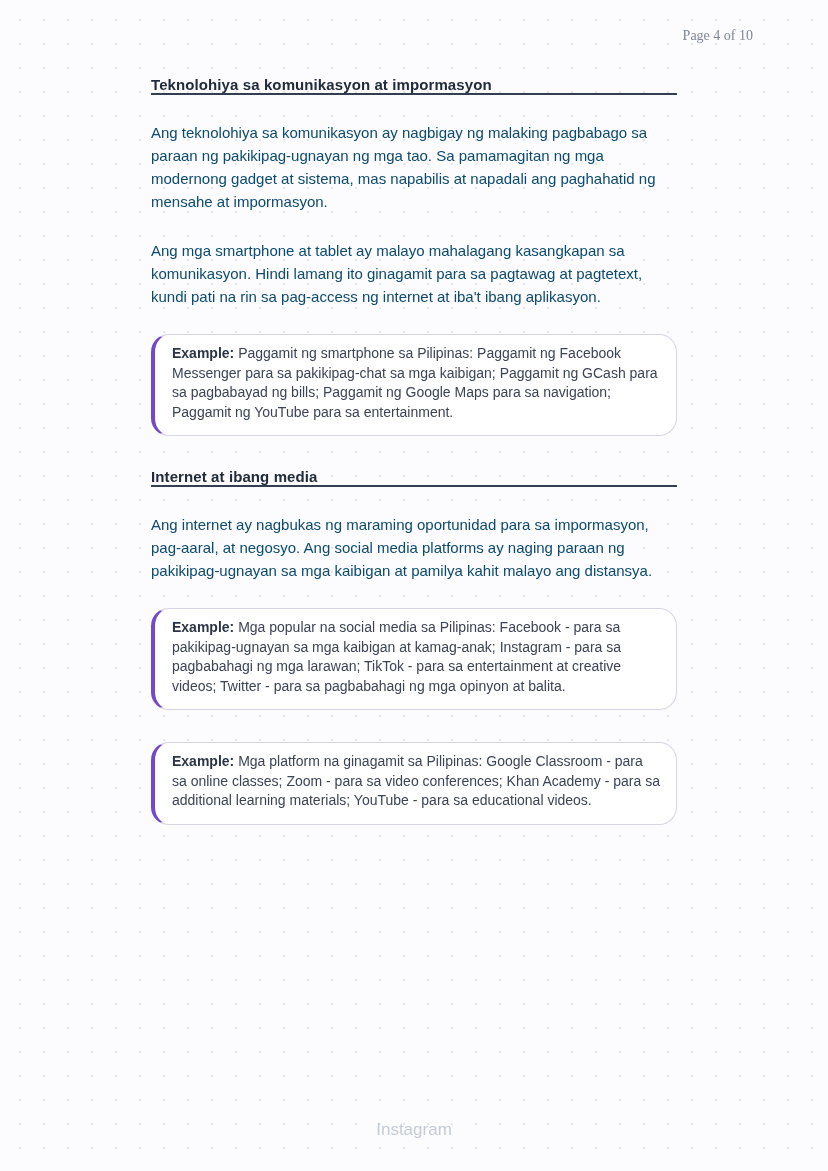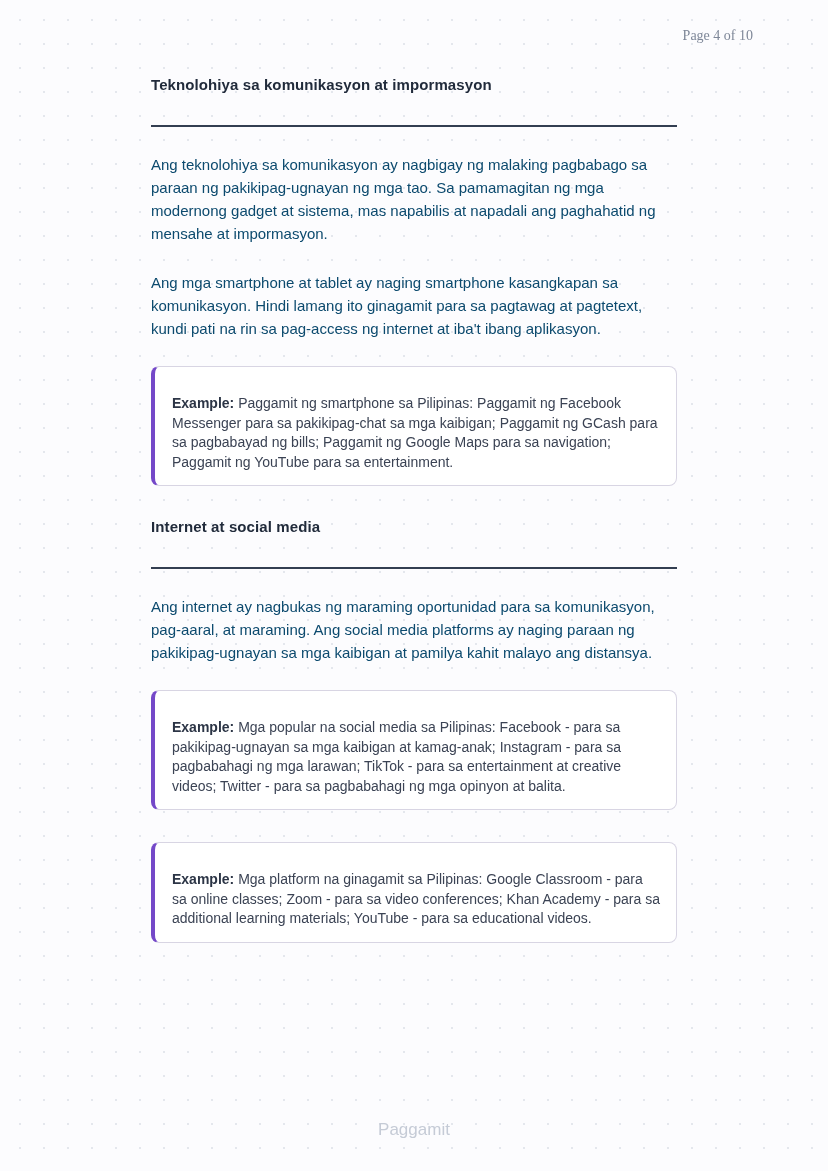--- a/index.html
+++ b/index.html
@@ -28,36 +28,36 @@
     top: 76px;
     left: 151px;
     width: 526px;
   }
   .section { margin: 0; }
   .heading {
     font-size: 15px;
     font-weight: 700;
     color: #212b3b;
     margin: 0 0 0 0;
-    padding-bottom: 32px;
+    padding-bottom: 0;
     border-bottom: 2px solid #333e51;
     letter-spacing: 0.1px;
   }
   .para {
     font-size: 15px;
     line-height: 23px;
     color: #0c4a6e;
     margin: 26px 0 26px 0;
   }
   .example-box {
     background: #ffffff;
     border: 1px solid #d8d5e3;
     border-left: 4px solid #7448c8;
-    border-radius: 8px;
-    padding: 27px 16px 13px 17px;
+    border-radius: 18px;
+    padding: 9px 16px 13px 17px;
     font-size: 14px;
     line-height: 19.5px;
     color: #3b4354;
     margin: 26px 0 32px 0;
   }
   .example-label { font-weight: 700; color: #2c3546; }
   .footer-brand {
     position: absolute;
     bottom: 31px;
     left: 0;
@@ -74,35 +74,35 @@
 <div class="page-number">Page 4 of 10</div>
 
 <div class="content">
 
   <section class="section">
     <h2 class="heading">Teknolohiya sa komunikasyon at impormasyon</h2>
     <p class="para">Ang teknolohiya sa komunikasyon ay nagbigay ng malaking pagbabago sa paraan ng pakikipag-ugnayan ng mga tao. Sa pamamagitan ng mga modernong gadget at sistema, mas napabilis at napadali ang paghahatid ng mensahe at impormasyon.</p>
   </section>
 
   <section class="section">
-    <p class="para">Ang mga smartphone at tablet ay naging smartphone kasangkapan sa komunikasyon. Hindi lamang ito ginagamit para sa pagtawag at pagtetext, kundi pati na rin sa pag-access ng internet at iba't ibang aplikasyon.</p>
+    <p class="para">Ang mga smartphone at tablet ay malayo mahalagang kasangkapan sa komunikasyon. Hindi lamang ito ginagamit para sa pagtawag at pagtetext, kundi pati na rin sa pag-access ng internet at iba't ibang aplikasyon.</p>
     <div class="example-box">
       <span class="example-label">Example:</span><span> Paggamit ng smartphone sa Pilipinas: Paggamit ng Facebook Messenger para sa pakikipag-chat sa mga kaibigan; Paggamit ng GCash para sa pagbabayad ng bills; Paggamit ng Google Maps para sa navigation; Paggamit ng YouTube para sa entertainment.</span>
     </div>
   </section>
 
   <section class="section">
-    <h2 class="heading">Internet at social media</h2>
-    <p class="para">Ang internet ay nagbukas ng maraming oportunidad para sa komunikasyon, pag-aaral, at maraming. Ang social media platforms ay naging paraan ng pakikipag-ugnayan sa mga kaibigan at pamilya kahit malayo ang distansya.</p>
+    <h2 class="heading">Internet at ibang media</h2>
+    <p class="para">Ang internet ay nagbukas ng maraming oportunidad para sa impormasyon, pag-aaral, at negosyo. Ang social media platforms ay naging paraan ng pakikipag-ugnayan sa mga kaibigan at pamilya kahit malayo ang distansya.</p>
     <div class="example-box">
       <span class="example-label">Example:</span><span> Mga popular na social media sa Pilipinas: Facebook - para sa pakikipag-ugnayan sa mga kaibigan at kamag-anak; Instagram - para sa pagbabahagi ng mga larawan; TikTok - para sa entertainment at creative videos; Twitter - para sa pagbabahagi ng mga opinyon at balita.</span>
     </div>
   </section>
 
   <section class="section">
     <div class="example-box">
       <span class="example-label">Example:</span><span> Mga platform na ginagamit sa Pilipinas: Google Classroom - para sa online classes; Zoom - para sa video conferences; Khan Academy - para sa additional learning materials; YouTube - para sa educational videos.</span>
     </div>
   </section>
 
 </div>
 
-<div class="footer-brand">Paggamit</div>
+<div class="footer-brand">Instagram</div>
 
 </body></html>

